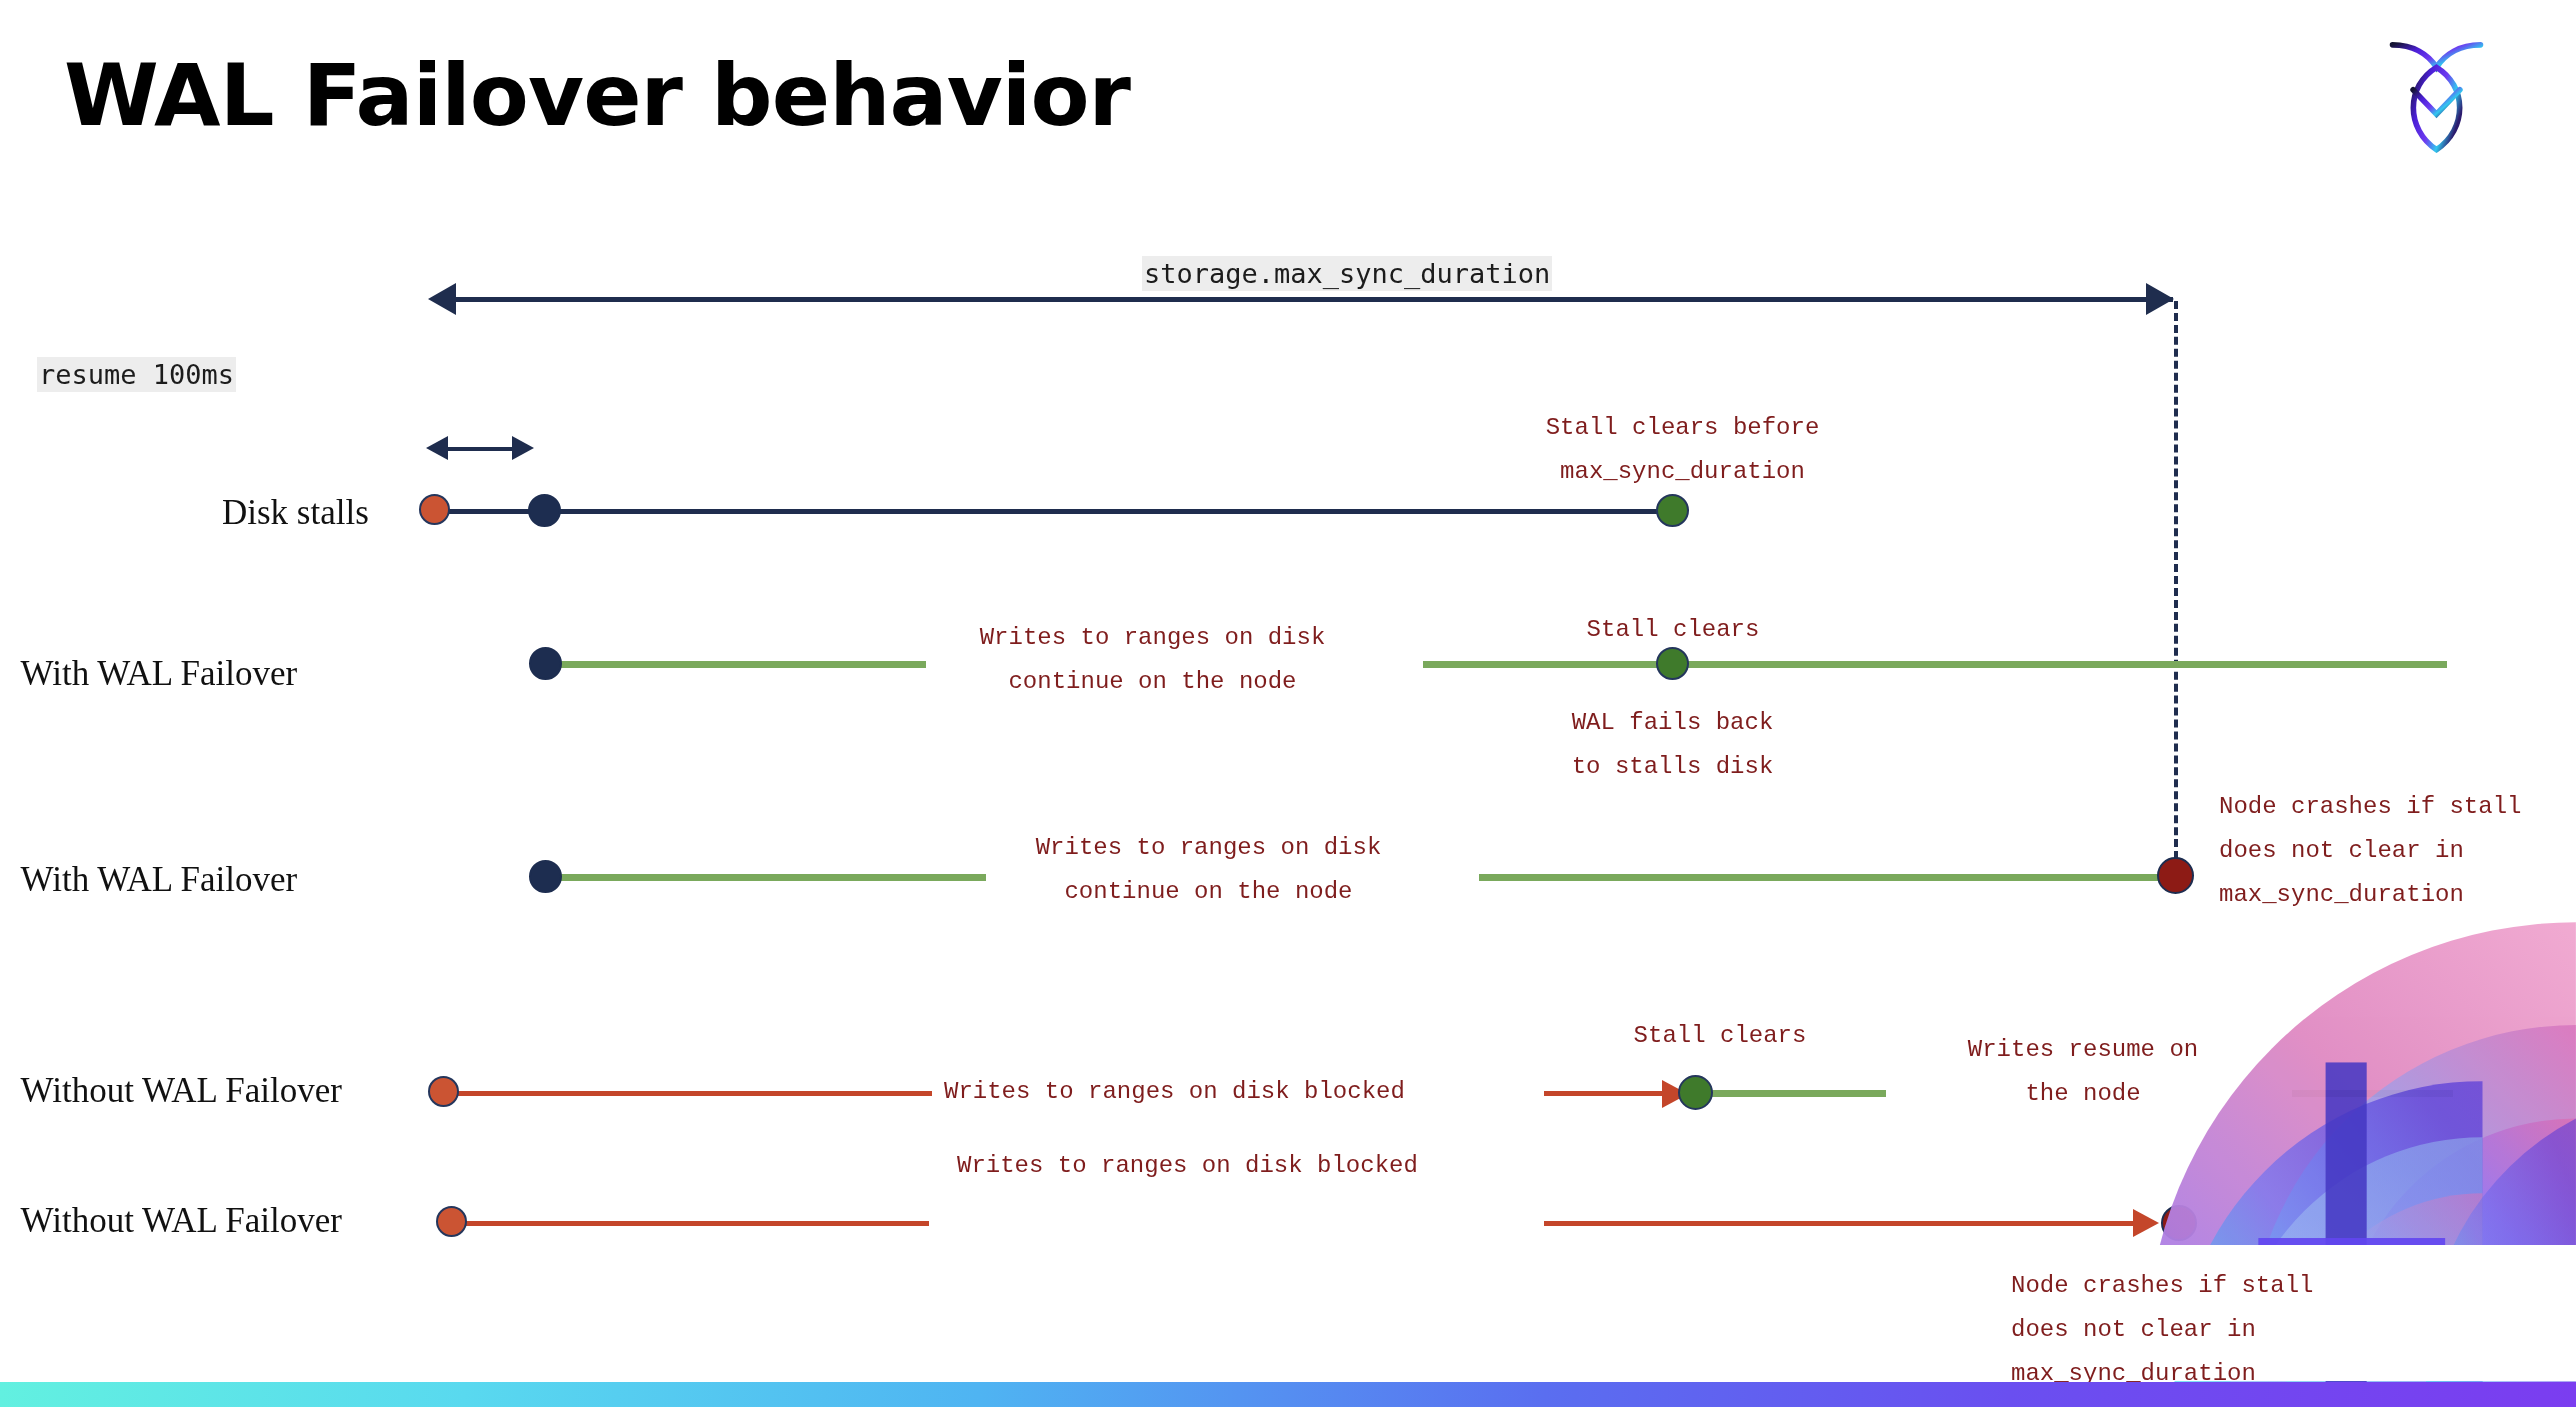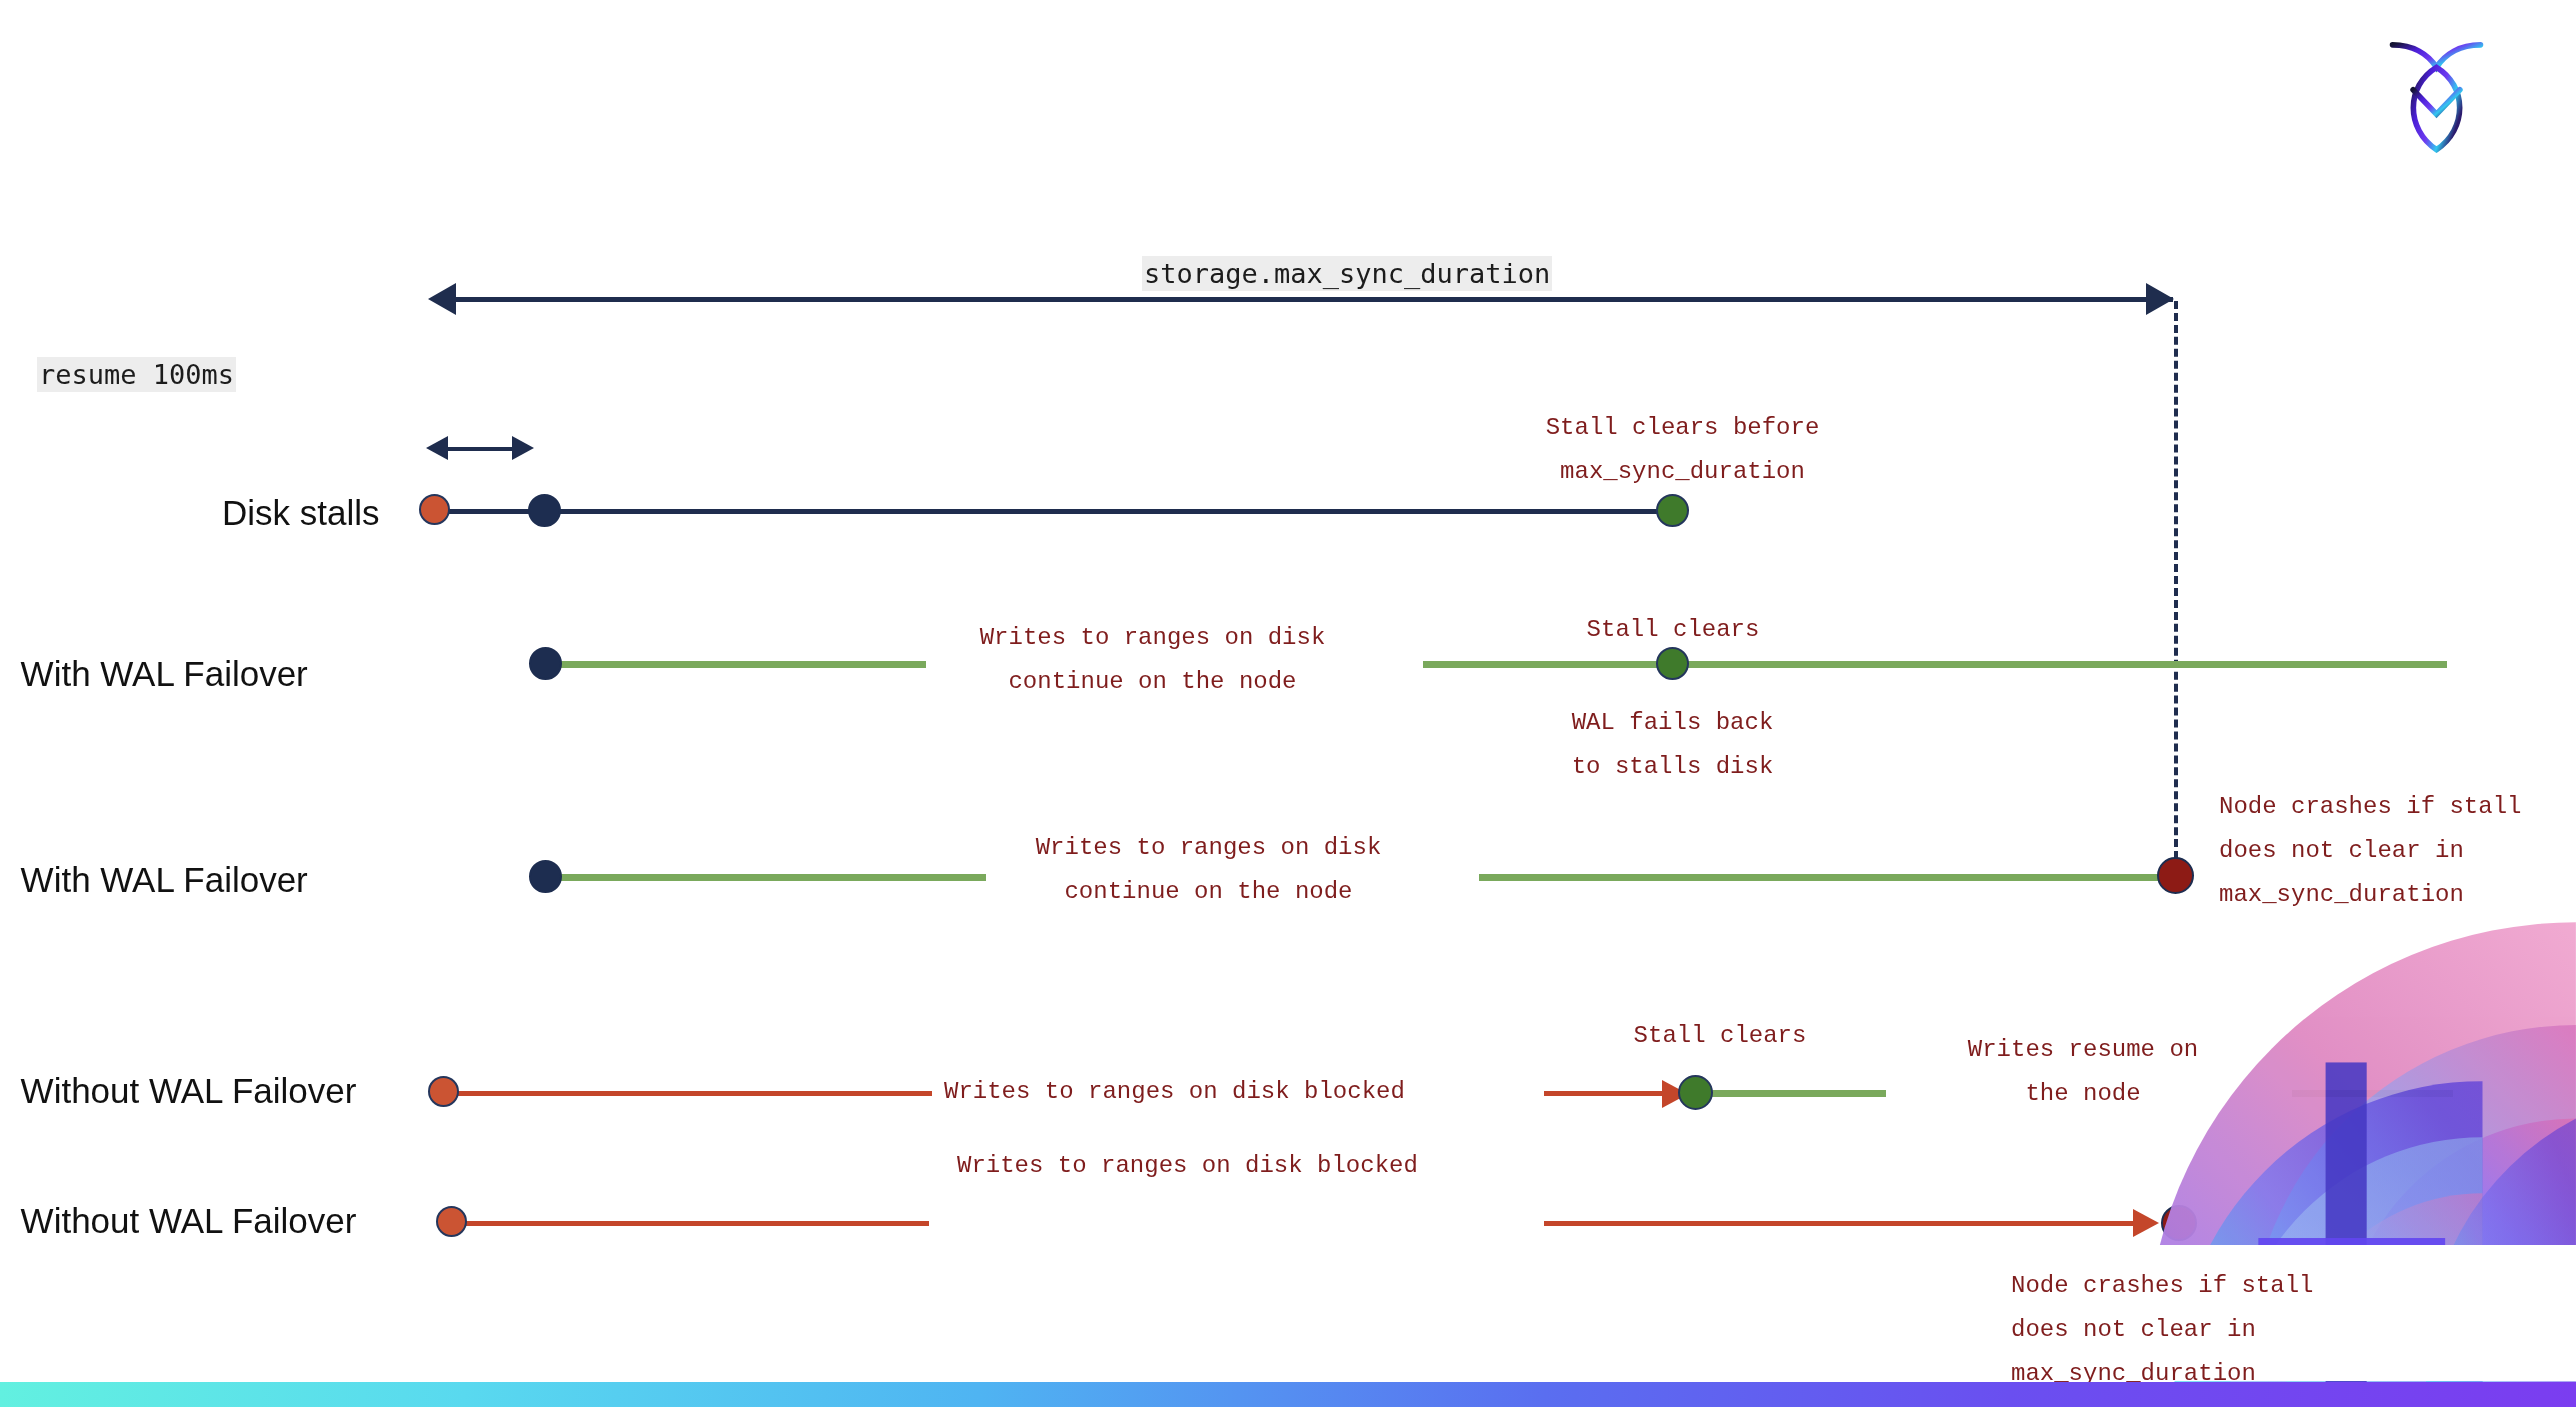--- a/index.html
+++ b/index.html
@@ -33,21 +33,21 @@
   .lbl{
     position:absolute;white-space:nowrap;
     font-family:Liberation Mono, monospace;
     font-size:24px;line-height:44px;color:#7f1d1d;
   }
   .lbl.ctr{text-align:center;}
 
   
   .rowlbl{
     position:absolute;white-space:nowrap;text-align:right;
-    font-family:Liberation Sans, sans-serif;
+    font-family:Liberation Serif, serif;
     font-size:35px;color:#111;
   }
 
   
   .line{position:absolute;height:4.7px;background:#1f2d4e;}
   .line.green{background:#7aa95c;height:6.5px;}
   .line.red{background:#c4462a;height:4.7px;}
 
   .dot{position:absolute;border-radius:50%;box-sizing:border-box;
        border:2.8px solid #1f2d4e;}
@@ -71,20 +71,21 @@
   .bottomband{position:absolute;left:0;bottom:0;width:2576px;height:26px;
     background:linear-gradient(90deg,#62f0e0 0%,#59d9ef 18%,#4fb4f2 38%,#5a6ef0 60%,#6a4ff0 78%,#7b3df0 100%);}
   .whitecard{position:absolute;left:1974px;top:1245px;width:602px;height:136px;background:#ffffff;}
   .crashbox{position:absolute;left:2011px;top:1264px;width:393px;}
 </style>
 </head>
 <body>
 
 <div id="stage">
 
+  <div class="title">WAL Failover behavior</div>
 
   <div class="logo">
     <svg viewBox="0 0 110 140" width="103" height="131" aria-hidden="true">
       <defs>
         <linearGradient id="lg" x1="0" y1="0" x2="1" y2="0.6">
           <stop offset="0%" stop-color="#151433"></stop>
           <stop offset="30%" stop-color="#4b1fd6"></stop>
           <stop offset="58%" stop-color="#6d3bf0"></stop>
           <stop offset="80%" stop-color="#31c8ef"></stop>
           <stop offset="100%" stop-color="#2b1b6e"></stop>

